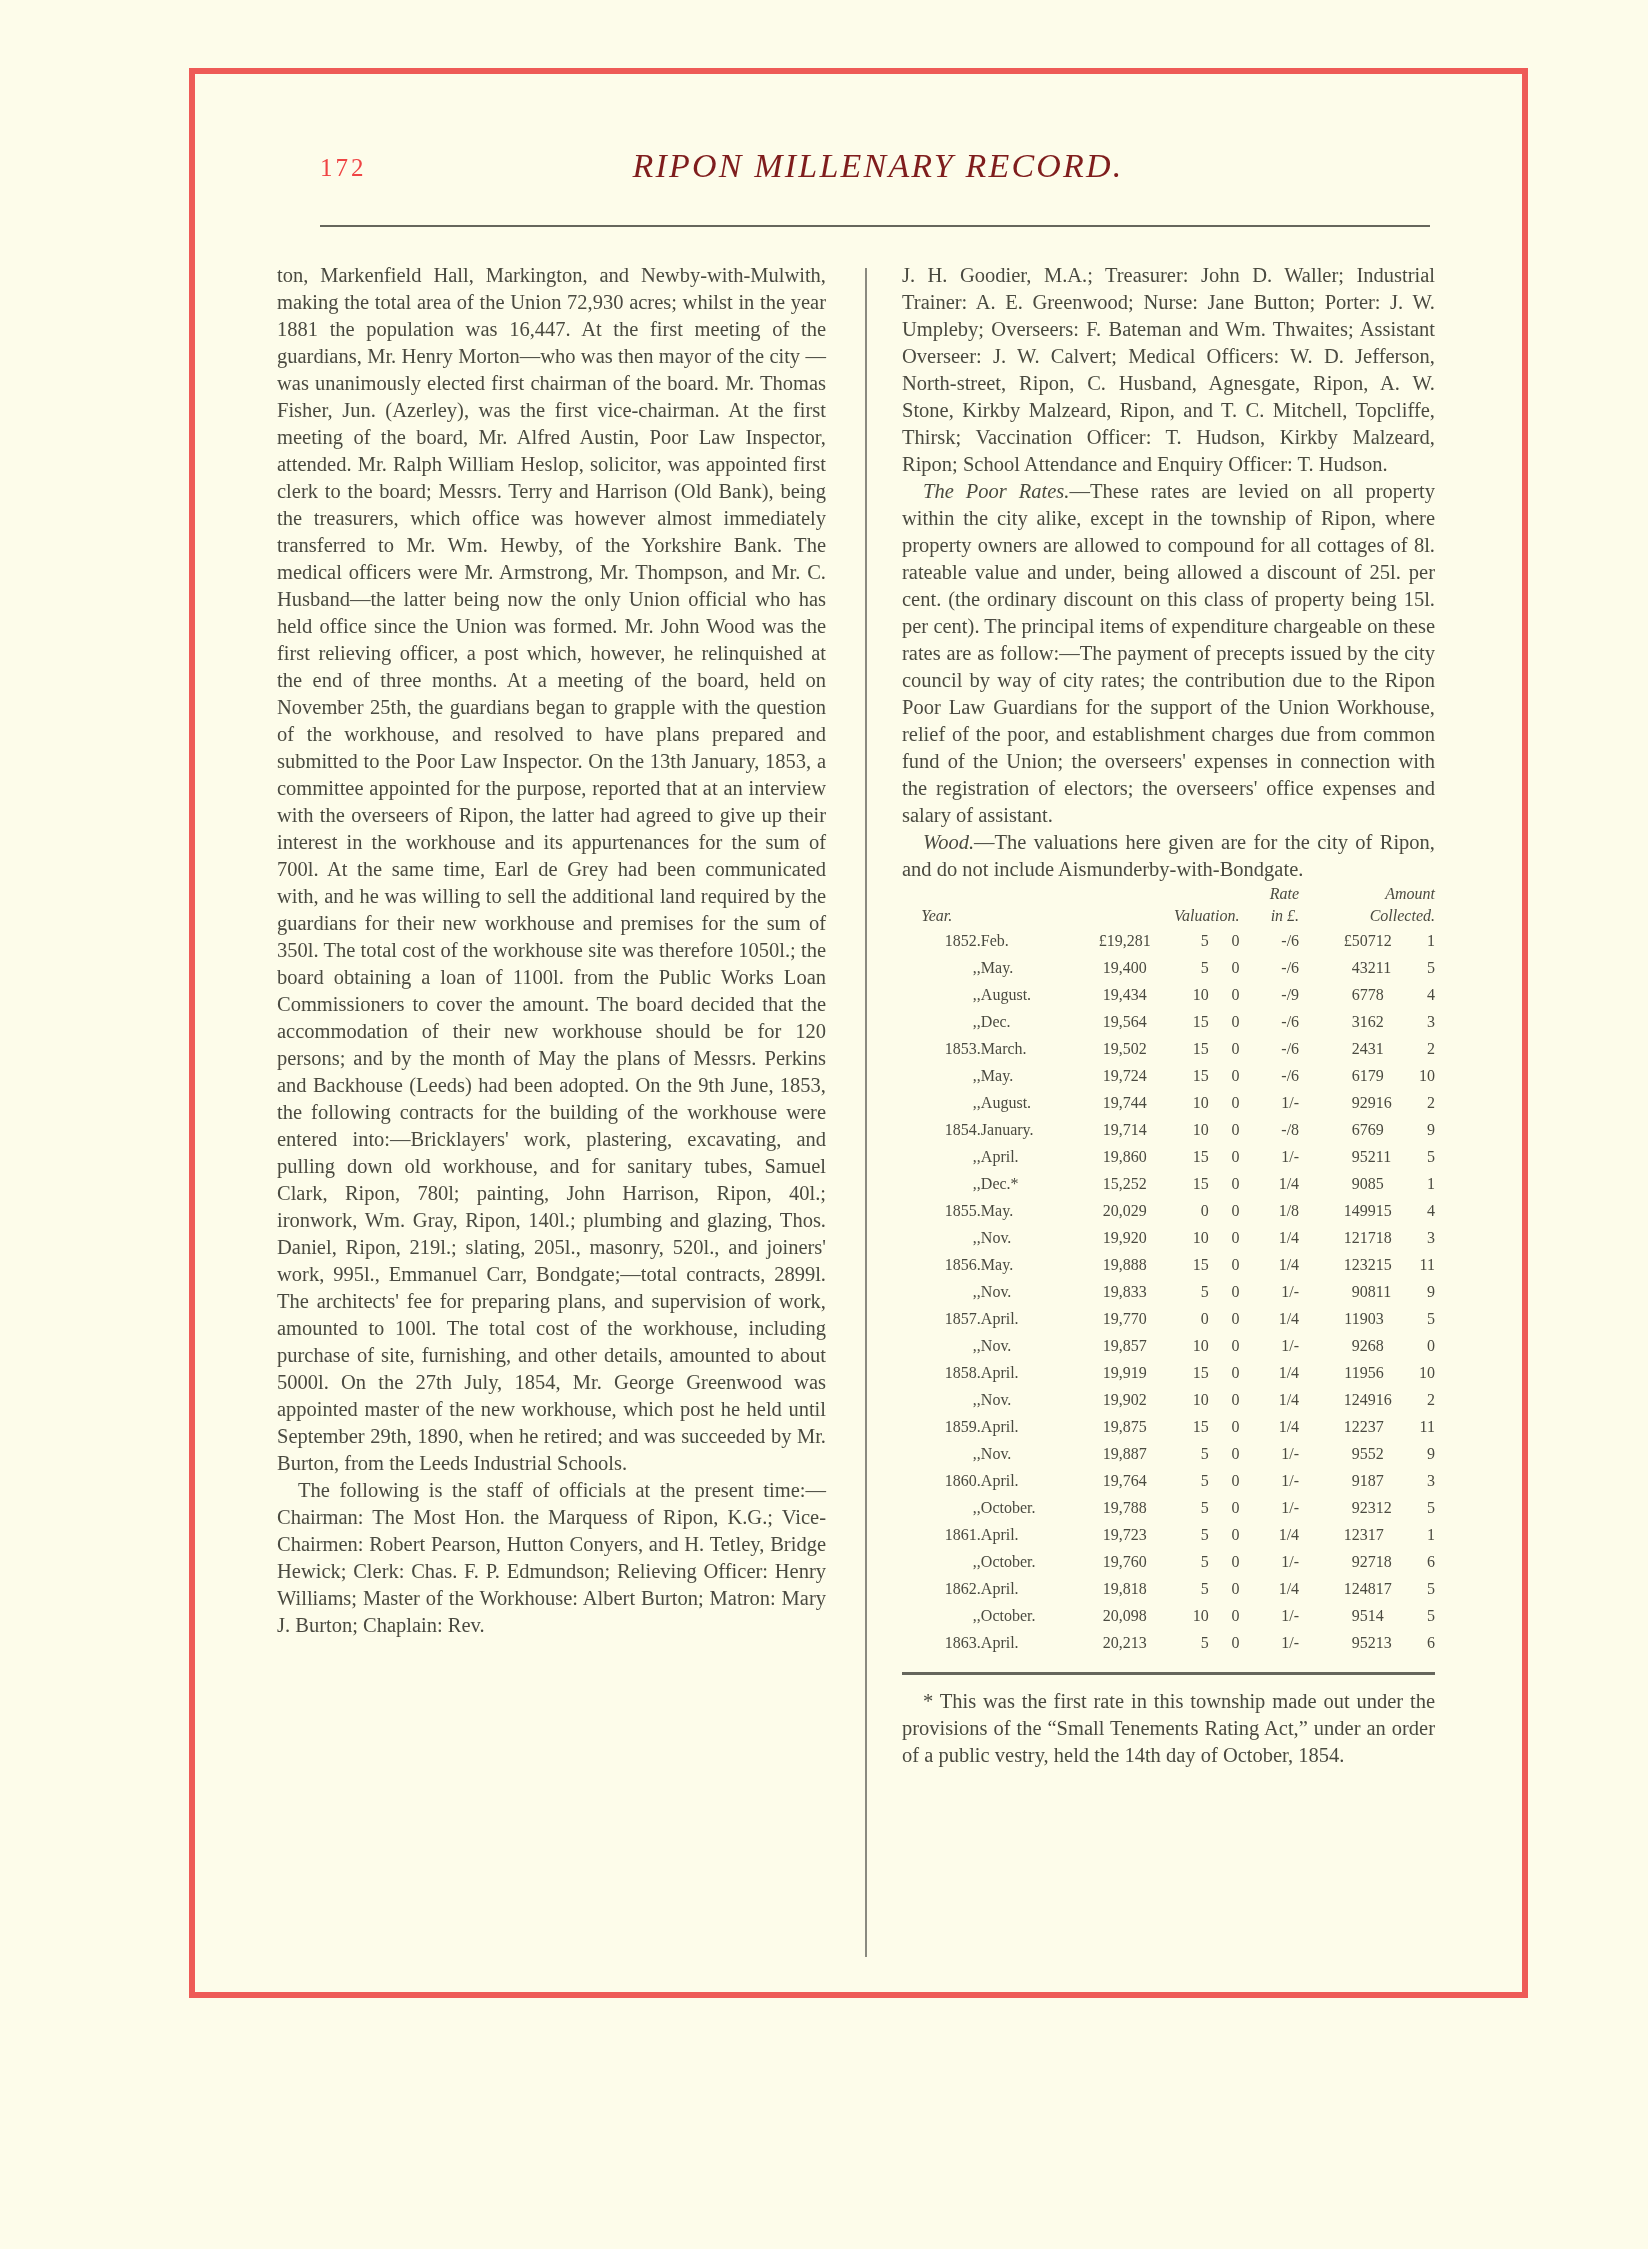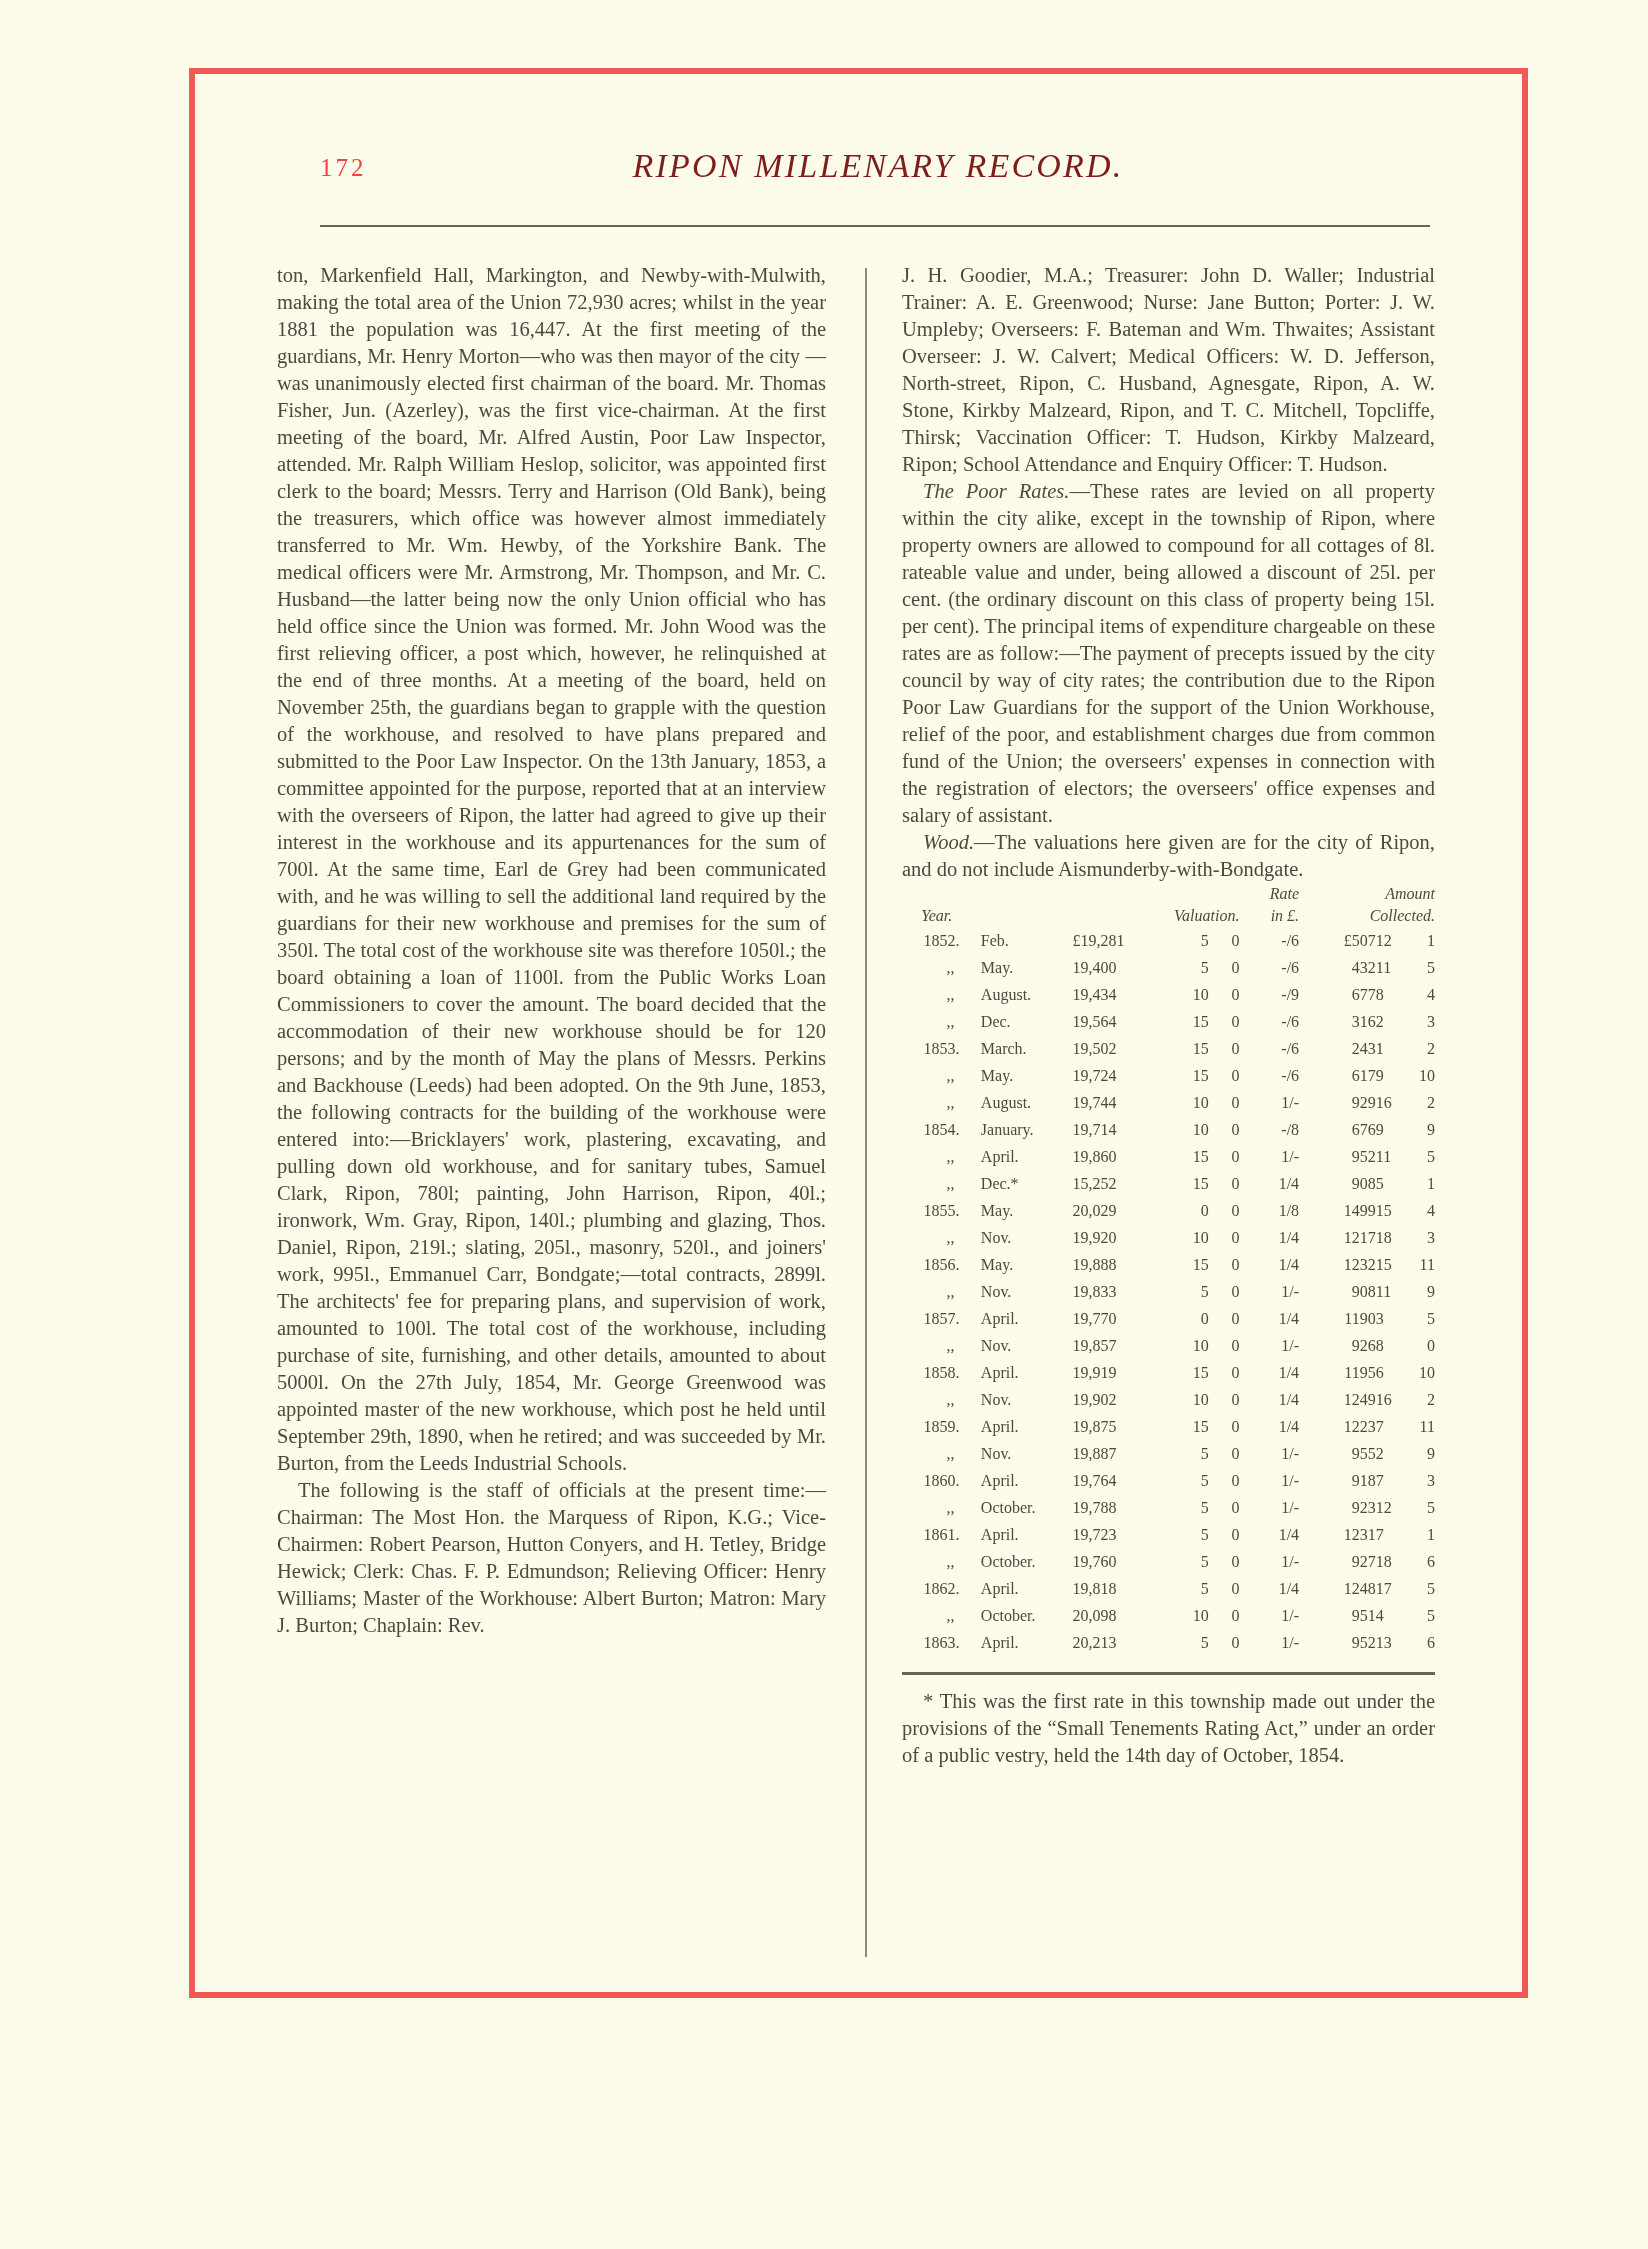--- a/index.html
+++ b/index.html
@@ -36,23 +36,23 @@
   .col.left { left:277px; width:549px; }
   .col.right { left:902px; width:533px; }
   .col p { margin:0; }
   .indent { text-indent:21px; }
   em.lead { font-style:italic;margin-top:12px; }
   table.rates {
     width:533px; border-collapse:collapse; font-size:16px; line-height:27px; margin-top:0;
   }
   table.rates th { font-weight:normal; font-style:italic; text-align:right; padding:0; vertical-align:bottom; line-height:22px; }
   table.rates td { padding:0; white-space:nowrap; }
-  .c-year { width:67px; text-align:center;margin-top:8px; }
+  .c-year { width:67px; text-align:right;margin-top:8px; }
   .c-month { width:97px; text-align:left; }
-  .c-val { width:112px; text-align:left; }
+  .c-val { width:112px; text-align:center; }
   .c-s { width:34px; text-align:right; }
   .c-d { width:34px; text-align:right; }
   .c-rate { width:64px; text-align:right; }
   .c-amt { width:83px; text-align:right; }
   .c-as { width:33px; }
   .c-ad { width:30px; text-align:right; }
   .ditto { padding-left:18px !important; }
   .table-rule { width:533px; height:2.2px; background:#66665c; margin:16.4px 0 13.4px 0; }
   .footnote { text-indent:21px; }
 </style>

